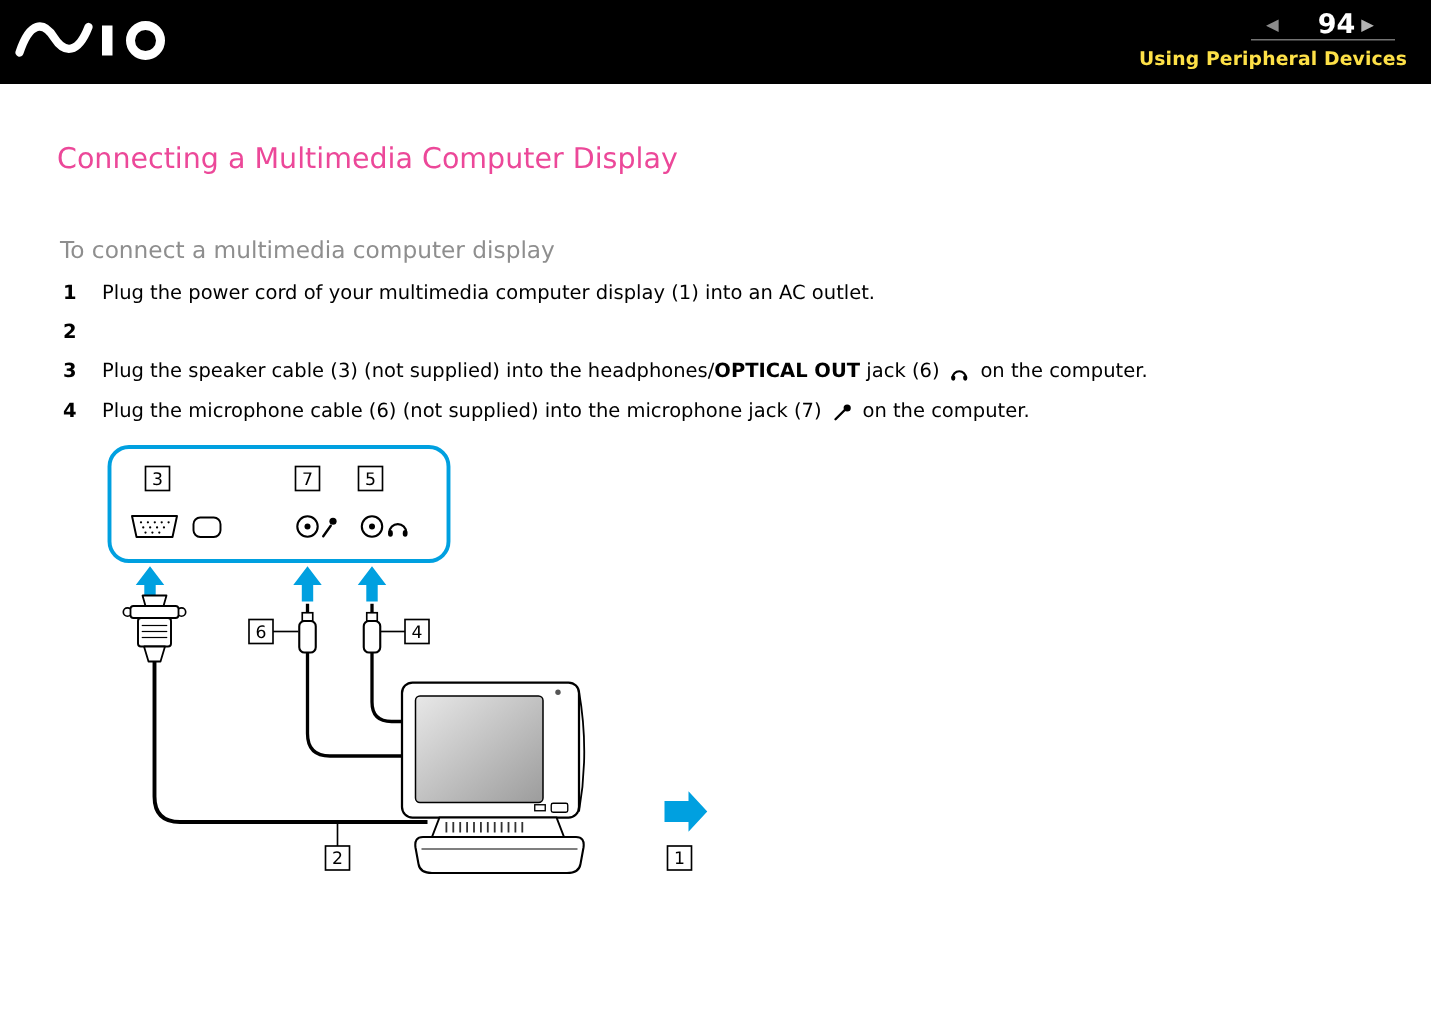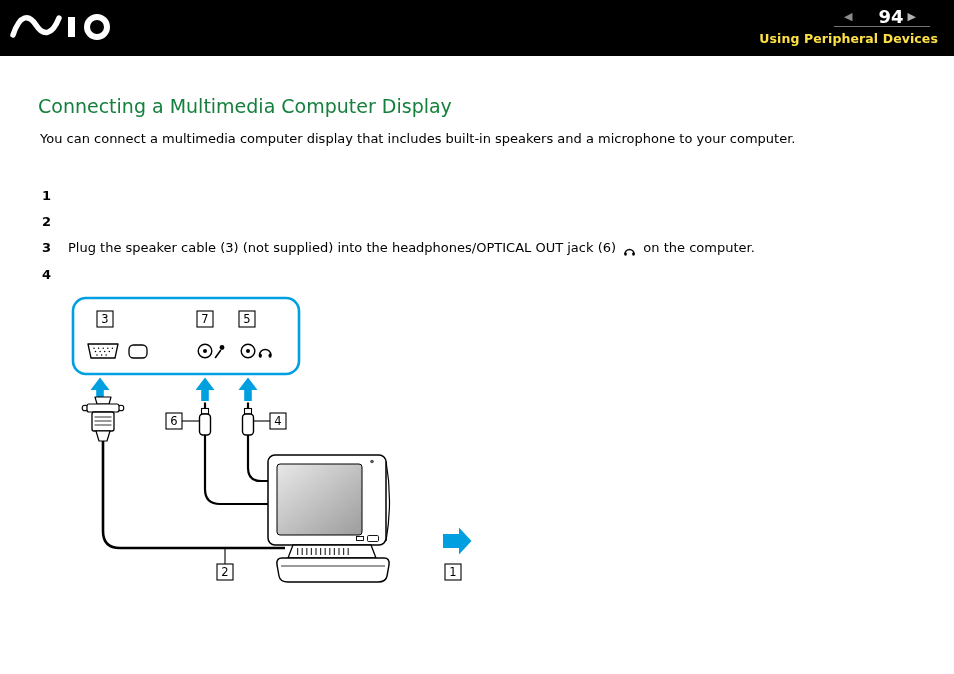--- a/index.html
+++ b/index.html
@@ -12,27 +12,27 @@
   .logo { position:absolute; left:10px; top:11px; }
   .pager { position:absolute; right:38px; top:6px; display:flex; align-items:center; color:#fff; }
   .nav-arrow { font-size:11px; color:#9a9a9a; cursor:pointer; line-height:16px; }
   .nav-arrow.prev { margin-right:26px; color:#8c8c8c; }
   .nav-arrow.next { margin-left:4px; color:#b2b2b2; }
   .pagenum { font-size:18px; font-weight:bold; color:#fff; }
   .header-rule { position:absolute; right:24px; top:26px; width:96px; height:1px; background:rgba(255,255,255,0.45); }
   .section-title { position:absolute; right:16px; top:31px; color:#fde047; font-size:12.5px; font-weight:bold; letter-spacing:0.1px; }
 
   
-  .title { position:absolute; left:38px; top:95px; font-size:19px; font-weight:400; color:#15803d; }
+  .title { position:absolute; left:38px; top:95px; font-size:19px; font-weight:400; color:#ec4899; }
   .intro { position:absolute; left:40px; top:131px; font-size:13px; line-height:16px; }
   .subtitle { position:absolute; left:40px; top:158px; font-size:15.5px; font-weight:400; color:#8E8E8E; }
   .steps { position:absolute; left:42px; top:188px; width:890px; list-style:none; }
   .step { display:flex; margin-bottom:10px; font-size:13px; line-height:16px; }
   .step-num { font-weight:bold; width:26px; flex:none; }
-  .step-text b { font-weight:normal; }
+  .step-text b { font-weight:bold; }
   .inline-icon { display:inline-block; vertical-align:-1px; margin:0 3px; }
   .inline-icon svg { display:inline-block; vertical-align:middle; }
 
   
   .diagram { position:absolute; left:60px; top:292px; }
   .diagram text { font-size:11.5px; fill:#000; }
   .callouts rect { fill:#fff; stroke:#000; stroke-width:1.1; }
   .callouts text { text-anchor:middle; }
 </style>
 </head>
@@ -52,43 +52,52 @@
     <div class="pager">
       <span class="nav-arrow prev">◀</span>
       <span class="pagenum">94</span>
       <span class="nav-arrow next">▶</span>
     </div>
     <div class="header-rule"></div>
     <div class="section-title">Using Peripheral Devices</div>
   </header>
 
   <h1 class="title">Connecting a Multimedia Computer Display</h1>
-  <p class="intro">You can connect a multimedia computer display that includes built-in speakers and a microphone to your computer.</p>
+  <h2 class="subtitle">To connect a multimedia computer display</h2>
 
   <ol class="steps">
     <li class="step">
       <span class="step-num">1</span>
+      <span class="step-text"><span>Plug the power cord of your multimedia computer display (1) into an AC outlet.</span></span>
     </li>
     <li class="step">
       <span class="step-num">2</span>
     </li>
     <li class="step">
       <span class="step-num">3</span>
       <span class="step-text"><span>Plug the speaker cable (3) (not supplied) into the headphones/</span><b>OPTICAL OUT</b>
         <span>jack (6)</span>
         <span class="inline-icon"><svg width="13" height="12">
               <path d="M2,10 a4.5,4.5 0 0 1 9,0" fill="none" stroke="#000" stroke-width="1.4"></path>
               <ellipse cx="2.5" cy="10" rx="1.4" ry="1.8"></ellipse>
               <ellipse cx="10.5" cy="10" rx="1.4" ry="1.8"></ellipse>
             </svg></span>
         <span>on the computer.</span>
       </span>
     </li>
     <li class="step">
       <span class="step-num">4</span>
+      <span class="step-text">
+        <span>Plug the microphone cable (6) (not supplied) into the microphone jack (7)</span>
+        <span class="inline-icon"><svg width="13" height="12">
+              <line x1="2" y1="10.5" x2="8" y2="4.5" stroke="#000" stroke-width="1.6" stroke-linecap="round"></line>
+              <circle cx="9.8" cy="3" r="2.4"></circle>
+            </svg></span>
+        <span>on the computer.</span>
+      </span>
     </li>
   </ol>
 
   <svg class="diagram" width="420" height="300" viewBox="60 292 420 300">
     <defs>
       <linearGradient id="scr" x1="0" y1="0" x2="1" y2="1">
         <stop offset="0" stop-color="#e8e8e8"></stop>
         <stop offset="1" stop-color="#9c9c9c"></stop>
       </linearGradient>
     </defs>

